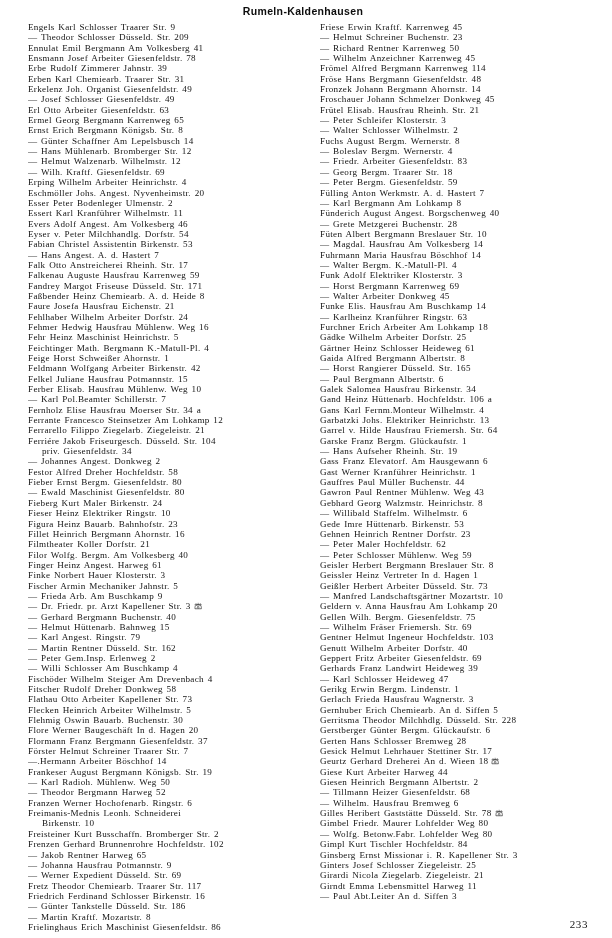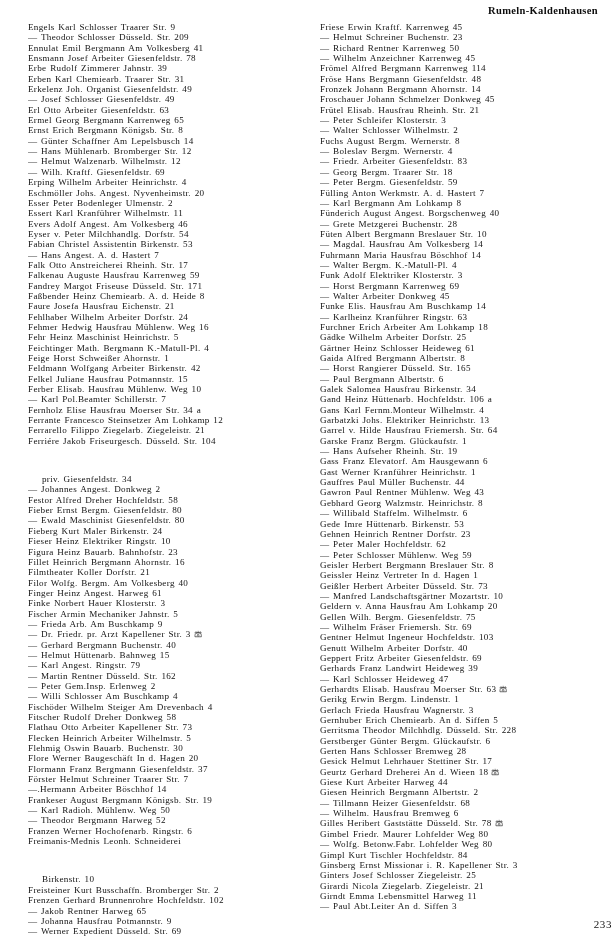--- a/index.html
+++ b/index.html
@@ -17,22 +17,22 @@
     overflow: hidden;
   }
   .page {
     position: relative;
     width: 612px;
     height: 938px;
     box-sizing: border-box;
     padding: 4px 8px 0 8px;
   }
   .running-head {
-    text-align: right;
-    font-family: Liberation Serif, serif;
+    text-align: center;
+    font-family: Liberation Sans, sans-serif;
     font-weight: bold;
     font-size: 10.5px;
     letter-spacing: 0.35px;
     color: #0d0d0d;
     padding-right: 6px;
     height: 14px;
     line-height: 14px;
     margin-bottom: 4px;
   }
   .columns {
@@ -57,37 +57,36 @@
     font-size: 9.1px;
     line-height: 10.35px;
     letter-spacing: 0.32px;
     word-spacing: 1.1px;
     white-space: pre-wrap;
     color: #131313;
     font-family: "Liberation Serif", "DejaVu Serif", serif;
   }
   li.entry.cont {
     padding-left: 14px;
-    margin-top: 28px;
   }
   .phone-ico {
     display: inline-block;
     width: 9px;
     height: 8px;
     margin-left: 3px;
     position: relative;
     top: 1px;
     vertical-align: baseline;
     opacity: 0.88;
   }
   .phone-ico svg { display: block; }
 
   .folio {
     position: absolute;
-    right: 0;
+    right: 24px;
     bottom: 8px;
     font-size: 11px;
     letter-spacing: 0.6px;
     font-family: "Liberation Serif", "DejaVu Serif", serif;
     color: #141414;
     margin-top: 20px;
   }
 </style>
 </head>
 <body>
@@ -253,26 +252,20 @@
           <li class="entry"><span>Geißler Herbert Arbeiter Düsseld. Str. 73</span></li>
           <li class="entry"><span>— Manfred Landschaftsgärtner Mozartstr. 10</span></li>
           <li class="entry"><span>Geldern v. Anna Hausfrau Am Lohkamp 20</span></li>
           <li class="entry"><span>Gellen Wilh. Bergm. Giesenfeldstr. 75</span></li>
           <li class="entry"><span>— Wilhelm Fräser Friemersh. Str. 69</span></li>
           <li class="entry"><span>Gentner Helmut Ingeneur Hochfeldstr. 103</span></li>
           <li class="entry"><span>Genutt Wilhelm Arbeiter Dorfstr. 40</span></li>
           <li class="entry"><span>Geppert Fritz Arbeiter Giesenfeldstr. 69</span></li>
           <li class="entry"><span>Gerhards Franz Landwirt Heideweg 39</span></li>
           <li class="entry"><span>— Karl Schlosser Heideweg 47</span></li>
-          <li class="entry"><span>Gerhardts Elisab. Hausfrau Moerser Str. 63</span><span class="phone-ico"><svg viewBox="0 0 10 9" width="9" height="8" xmlns="http://www.w3.org/2000/svg">
-                <path d="M1 6.2 C1 4.3 2.6 2.9 4.6 2.9 C6.6 2.9 8.2 4.3 8.2 6.2 L8.2 7.6 L1 7.6 Z" fill="none" stroke="#1a1a1a" stroke-width="0.8"></path>
-                <path d="M0.6 3.2 L8.6 3.2" stroke="#1a1a1a" stroke-width="0.8"></path>
-                <path d="M2.2 3.2 L2.2 1.4 M4.6 3.2 L4.6 0.9 M7.0 3.2 L7.0 1.4" stroke="#1a1a1a" stroke-width="0.7"></path>
-                <circle cx="4.6" cy="5.9" r="1.0" fill="none" stroke="#1a1a1a" stroke-width="0.7"></circle>
-              </svg></span></li>
           <li class="entry"><span>Gerikg Erwin Bergm. Lindenstr. 1</span></li>
           <li class="entry"><span>Gerlach Frieda Hausfrau Wagnerstr. 3</span></li>
           <li class="entry"><span>Gernhuber Erich Chemiearb. An d. Siffen 5</span></li>
           <li class="entry"><span>Gerritsma Theodor Milchhdlg. Düsseld. Str. 228</span></li>
           <li class="entry"><span>Gerstberger Günter Bergm. Glückaufstr. 6</span></li>
           <li class="entry"><span>Gerten Hans Schlosser Bremweg 28</span></li>
           <li class="entry"><span>Gesick Helmut Lehrhauer Stettiner Str. 17</span></li>
           <li class="entry"><span>Geurtz Gerhard Dreherei An d. Wieen 18</span><span class="phone-ico"><svg viewBox="0 0 10 9" width="9" height="8" xmlns="http://www.w3.org/2000/svg">
                 <path d="M1 6.2 C1 4.3 2.6 2.9 4.6 2.9 C6.6 2.9 8.2 4.3 8.2 6.2 L8.2 7.6 L1 7.6 Z" fill="none" stroke="#1a1a1a" stroke-width="0.8"></path>
                 <path d="M0.6 3.2 L8.6 3.2" stroke="#1a1a1a" stroke-width="0.8"></path>

